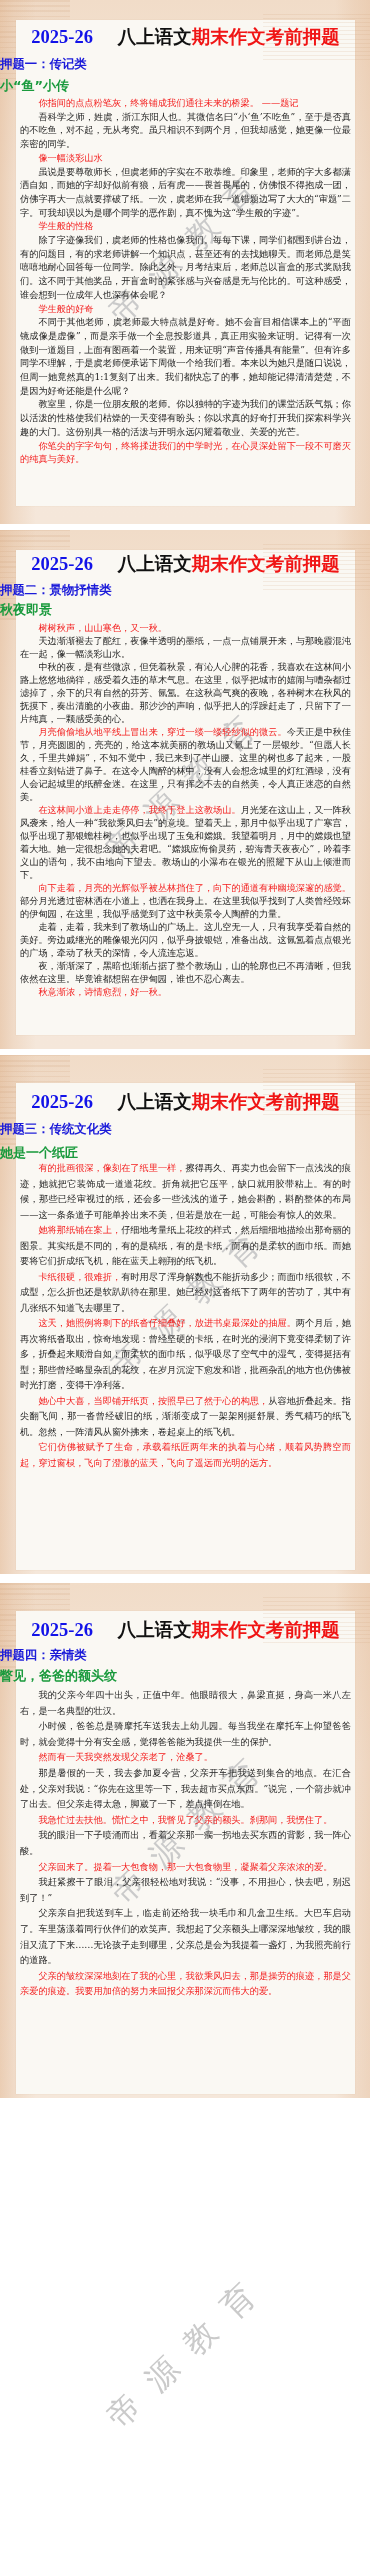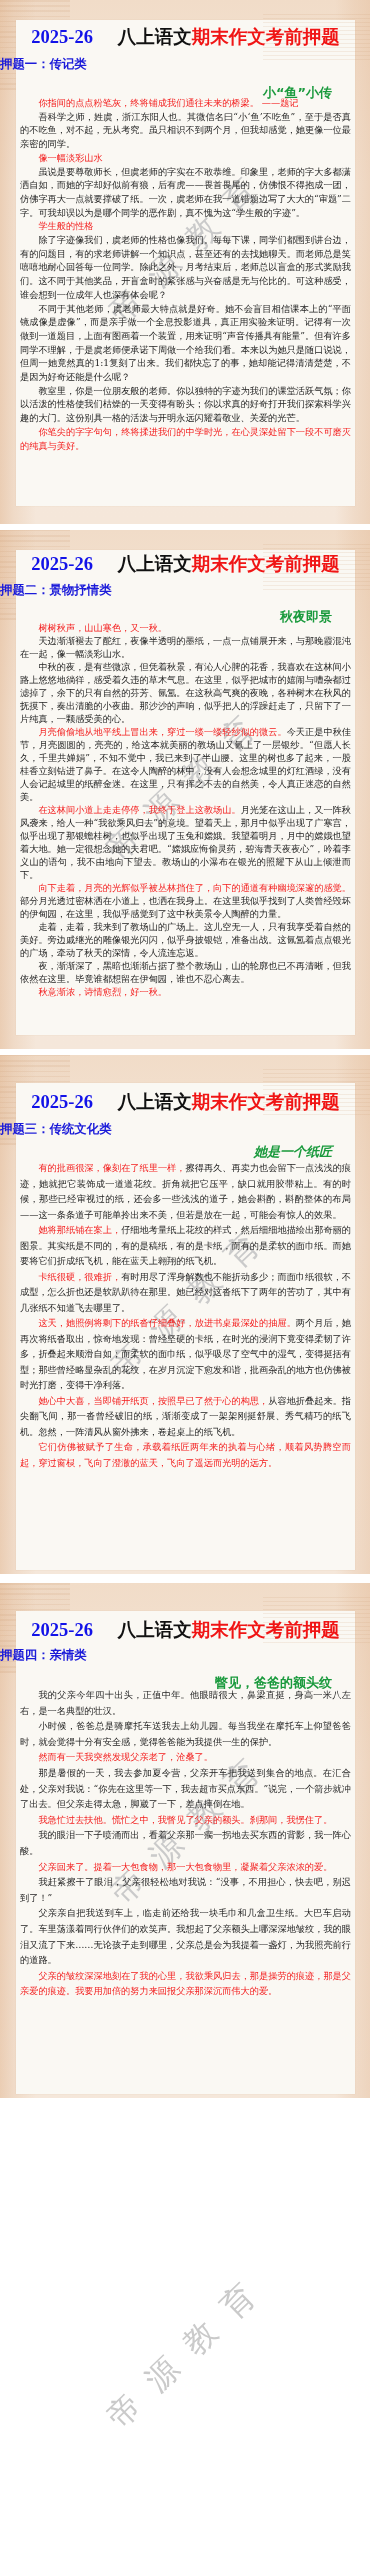--- a/index.html
+++ b/index.html
@@ -75,28 +75,27 @@
       font-weight: bold;
       font-size: 12.4px;
       line-height: 14.4px;
       color: var(--subtitle_blue, #1b1bd9);
       z-index: 2;
     }
     .essay-title {
       position: absolute;
       left: 0;
       width: 332px;
-      text-align: right;
+      text-align: left;
       font-family: "DejaVu Sans", "Liberation Sans", sans-serif;
       font-weight: bold;
       font-size: 13px;
       line-height: 15.5px;
       color: var(--essay_title_green, #1a9a3d);
       z-index: 2;
-      margin-top: 7px;
     }
     .body {
       position: absolute;
       left: 20px;
       width: 331px;
       font-family: "DejaVu Serif", "Liberation Serif", serif;
       font-size: 9.2px;
       color: var(--body_text, #1e1e1e);
       z-index: 2;
     }
@@ -131,20 +130,21 @@
     <h1 class="title" style="top:27px;"><span class="t-year">2025-26 </span><span class="t-grade">八上语文</span><span class="t-exam">期末作文考前押题</span></h1>
     <h2 class="subtitle" style="top:57px;">押题一：传记类</h2>
     <h3 class="essay-title" style="top:78px;">小“鱼”小传</h3>
     <div class="body" style="top:96px;line-height:13.7px;">
       <p><span data-tone="red">你指间的点点粉笔灰，终将铺成我们通往未来的桥梁。 ——题记</span></p>
       <p><span data-tone="black">吾科学之师，姓虞，浙江东阳人也。其微信名曰“小‘鱼’不吃鱼”，至于是否真的不吃鱼，对不起，无从考究。虽只相识不到两个月，但我却感觉，她更像一位最亲密的同学。</span></p>
       <p><span data-tone="red">像一幅淡彩山水</span></p>
       <p><span data-tone="black">虽说是要尊敬师长，但虞老师的字实在不敢恭维。印象里，老师的字大多都潇洒自如，而她的字却好似前有狼，后有虎——畏首畏尾的，仿佛恨不得抱成一团，仿佛字再大一点就要撑破了纸。一次，虞老师在我一道错题边写了大大的“审题”二字。可我却误以为是哪个同学的恶作剧，真不愧为这“学生般的字迹”。</span></p>
       <p><span data-tone="red">学生般的性格</span></p>
       <p><span data-tone="black">除了字迹像我们，虞老师的性格也像我们。每每下课，同学们都围到讲台边，有的问题目，有的求老师讲解一个知识点，甚至还有的去找她聊天。而老师总是笑嘻嘻地耐心回答每一位同学。除此之外，月考结束后，老师总以盲盒的形式奖励我们。这不同于其他奖品，开盲盒时的紧张感与兴奋感是无与伦比的。可这种感受，谁会想到一位成年人也深有体会呢？</span></p>
+      <p><span data-tone="red">学生般的好奇</span></p>
       <p><span data-tone="black">不同于其他老师，虞老师最大特点就是好奇。她不会盲目相信课本上的“平面镜成像是虚像”，而是亲手做一个全息投影道具，真正用实验来证明。记得有一次做到一道题目，上面有图画着一个装置，用来证明“声音传播具有能量”。但有许多同学不理解，于是虞老师便承诺下周做一个给我们看。本来以为她只是随口说说，但周一她竟然真的1:1复刻了出来。我们都快忘了的事，她却能记得清清楚楚，不是因为好奇还能是什么呢？</span></p>
       <p><span data-tone="black">教室里，你是一位朋友般的老师。你以独特的字迹为我们的课堂活跃气氛；你以活泼的性格使我们枯燥的一天变得有盼头；你以求真的好奇打开我们探索科学兴趣的大门。这份别具一格的活泼与开明永远闪耀着敬业、关爱的光芒。</span></p>
       <p><span data-tone="red">你笔尖的字字句句，终将揉进我们的中学时光，在心灵深处留下一段不可磨灭的纯真与美好。</span></p>
     </div>
   </section>
 
   <section class="sheet" style="top:530px;height:519px;">
     <div class="panel" style="top:20px;height:485px;"></div>
     <h1 class="title" style="top:24px;"><span class="t-year">2025-26 </span><span class="t-grade">八上语文</span><span class="t-exam">期末作文考前押题</span></h1>
     <h2 class="subtitle" style="top:53px;">押题二：景物抒情类</h2>
@@ -159,21 +159,21 @@
       <p><span data-tone="black">走着，走着，我来到了教场山的广场上。这儿空无一人，只有我享受着自然的美好。旁边戚继光的雕像银光闪闪，似乎身披银铠，准备出战。这氤氲着点点银光的广场，牵动了秋天的深情，令人流连忘返。</span></p>
       <p><span data-tone="black">夜，渐渐深了，黑暗也渐渐占据了整个教场山，山的轮廓也已不再清晰，但我依然在这里。毕竟谁都想留在伊甸园，谁也不忍心离去。</span></p>
       <p><span data-tone="red">秋意渐浓，诗情愈烈，好一秋。</span></p>
     </div>
   </section>
 
   <section class="sheet" style="top:1055px;height:519px;">
     <div class="panel" style="top:28px;height:487px;"></div>
     <h1 class="title" style="top:37px;"><span class="t-year">2025-26 </span><span class="t-grade">八上语文</span><span class="t-exam">期末作文考前押题</span></h1>
     <h2 class="subtitle" style="top:67px;">押题三：传统文化类</h2>
-    <h3 class="essay-title" style="top:82px;font-style:italic;">她是一个纸匠</h3>
+    <h3 class="essay-title" style="top:90px;">她是一个纸匠</h3>
     <div class="body" style="top:105px;line-height:15.5px;">
       <p><span data-tone="red">有的批画很深，像刻在了纸里一样，</span><span data-tone="black">擦得再久、再卖力也会留下一点浅浅的痕迹，她就把它装饰成一道道花纹。折角就把它压平，缺口就用胶带粘上。有的时候，那些已经审视过的纸，还会多一些浅浅的道子，她会斟酌，斟酌整体的布局——这一条条道子可能单拎出来不美，但若是放在一起，可能会有惊人的效果。</span></p>
       <p><span data-tone="red">她将那纸铺在案上，</span><span data-tone="black">仔细地考量纸上花纹的样式，然后细细地描绘出那奇丽的图景。其实纸是不同的，有的是稿纸，有的是卡纸，而有的是柔软的面巾纸。而她要将它们折成纸飞机，能在蓝天上翱翔的纸飞机。</span></p>
       <p><span data-tone="red">卡纸很硬，很难折，</span><span data-tone="black">有时用尽了浑身解数也不能折动多少；而面巾纸很软，不成型，怎么折也还是软趴趴待在那里。她已经对这沓纸下了两年的苦功了，其中有几张纸不知道飞去哪里了。</span></p>
       <p><span data-tone="red">这天，她照例将剩下的纸沓仔细叠好，放进书桌最深处的抽屉。</span><span data-tone="black">两个月后，她再次将纸沓取出，惊奇地发现：曾经坚硬的卡纸，在时光的浸润下竟变得柔韧了许多，折叠起来顺滑自如；而柔软的面巾纸，似乎吸尽了空气中的湿气，变得挺括有型；那些曾经略显杂乱的花纹，在岁月沉淀下愈发和谐，批画杂乱的地方也仿佛被时光打磨，变得干净利落。</span></p>
       <p><span data-tone="red">她心中大喜，当即铺开纸页，按照早已了然于心的构思，</span><span data-tone="black">从容地折叠起来。指尖翻飞间，那一沓曾经破旧的纸，渐渐变成了一架架刚挺舒展、秀气精巧的纸飞机。忽然，一阵清风从窗外拂来，卷起桌上的纸飞机。</span></p>
       <p><span data-tone="red">它们仿佛被赋予了生命，承载着纸匠两年来的执着与心绪，顺着风势腾空而起，穿过窗棂，飞向了澄澈的蓝天，飞向了遥远而光明的远方。</span></p>
     </div>
   </section>
 

